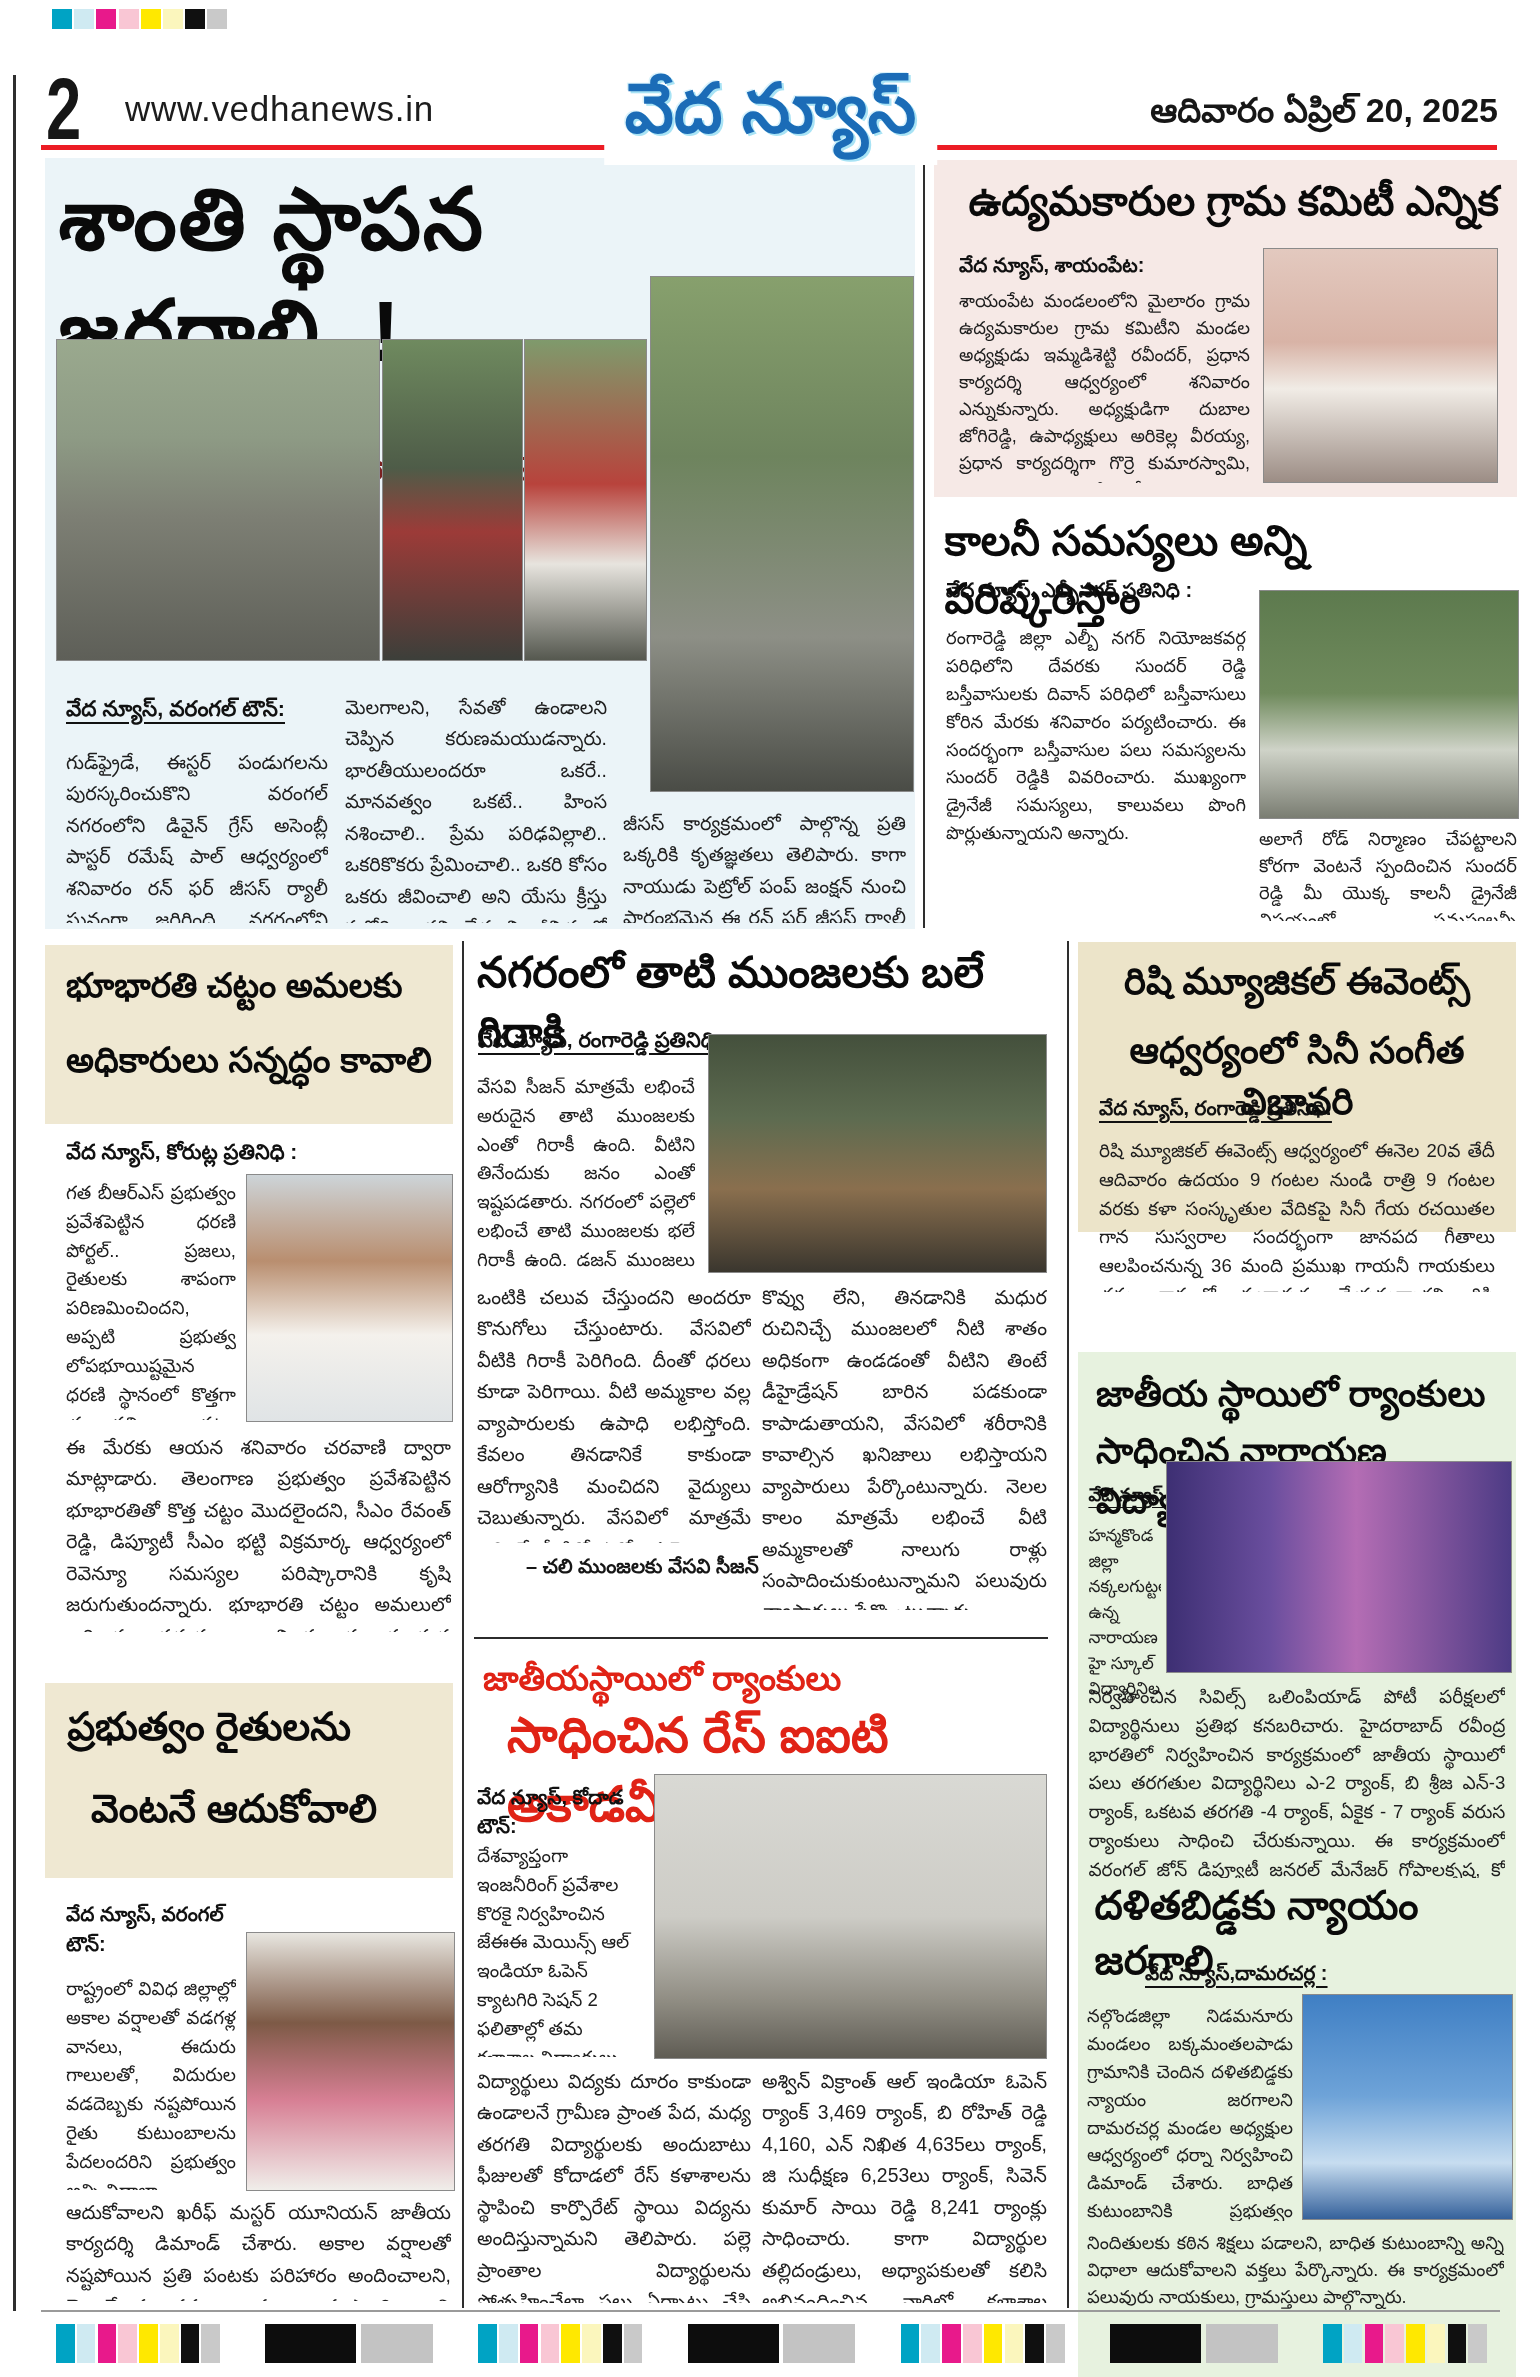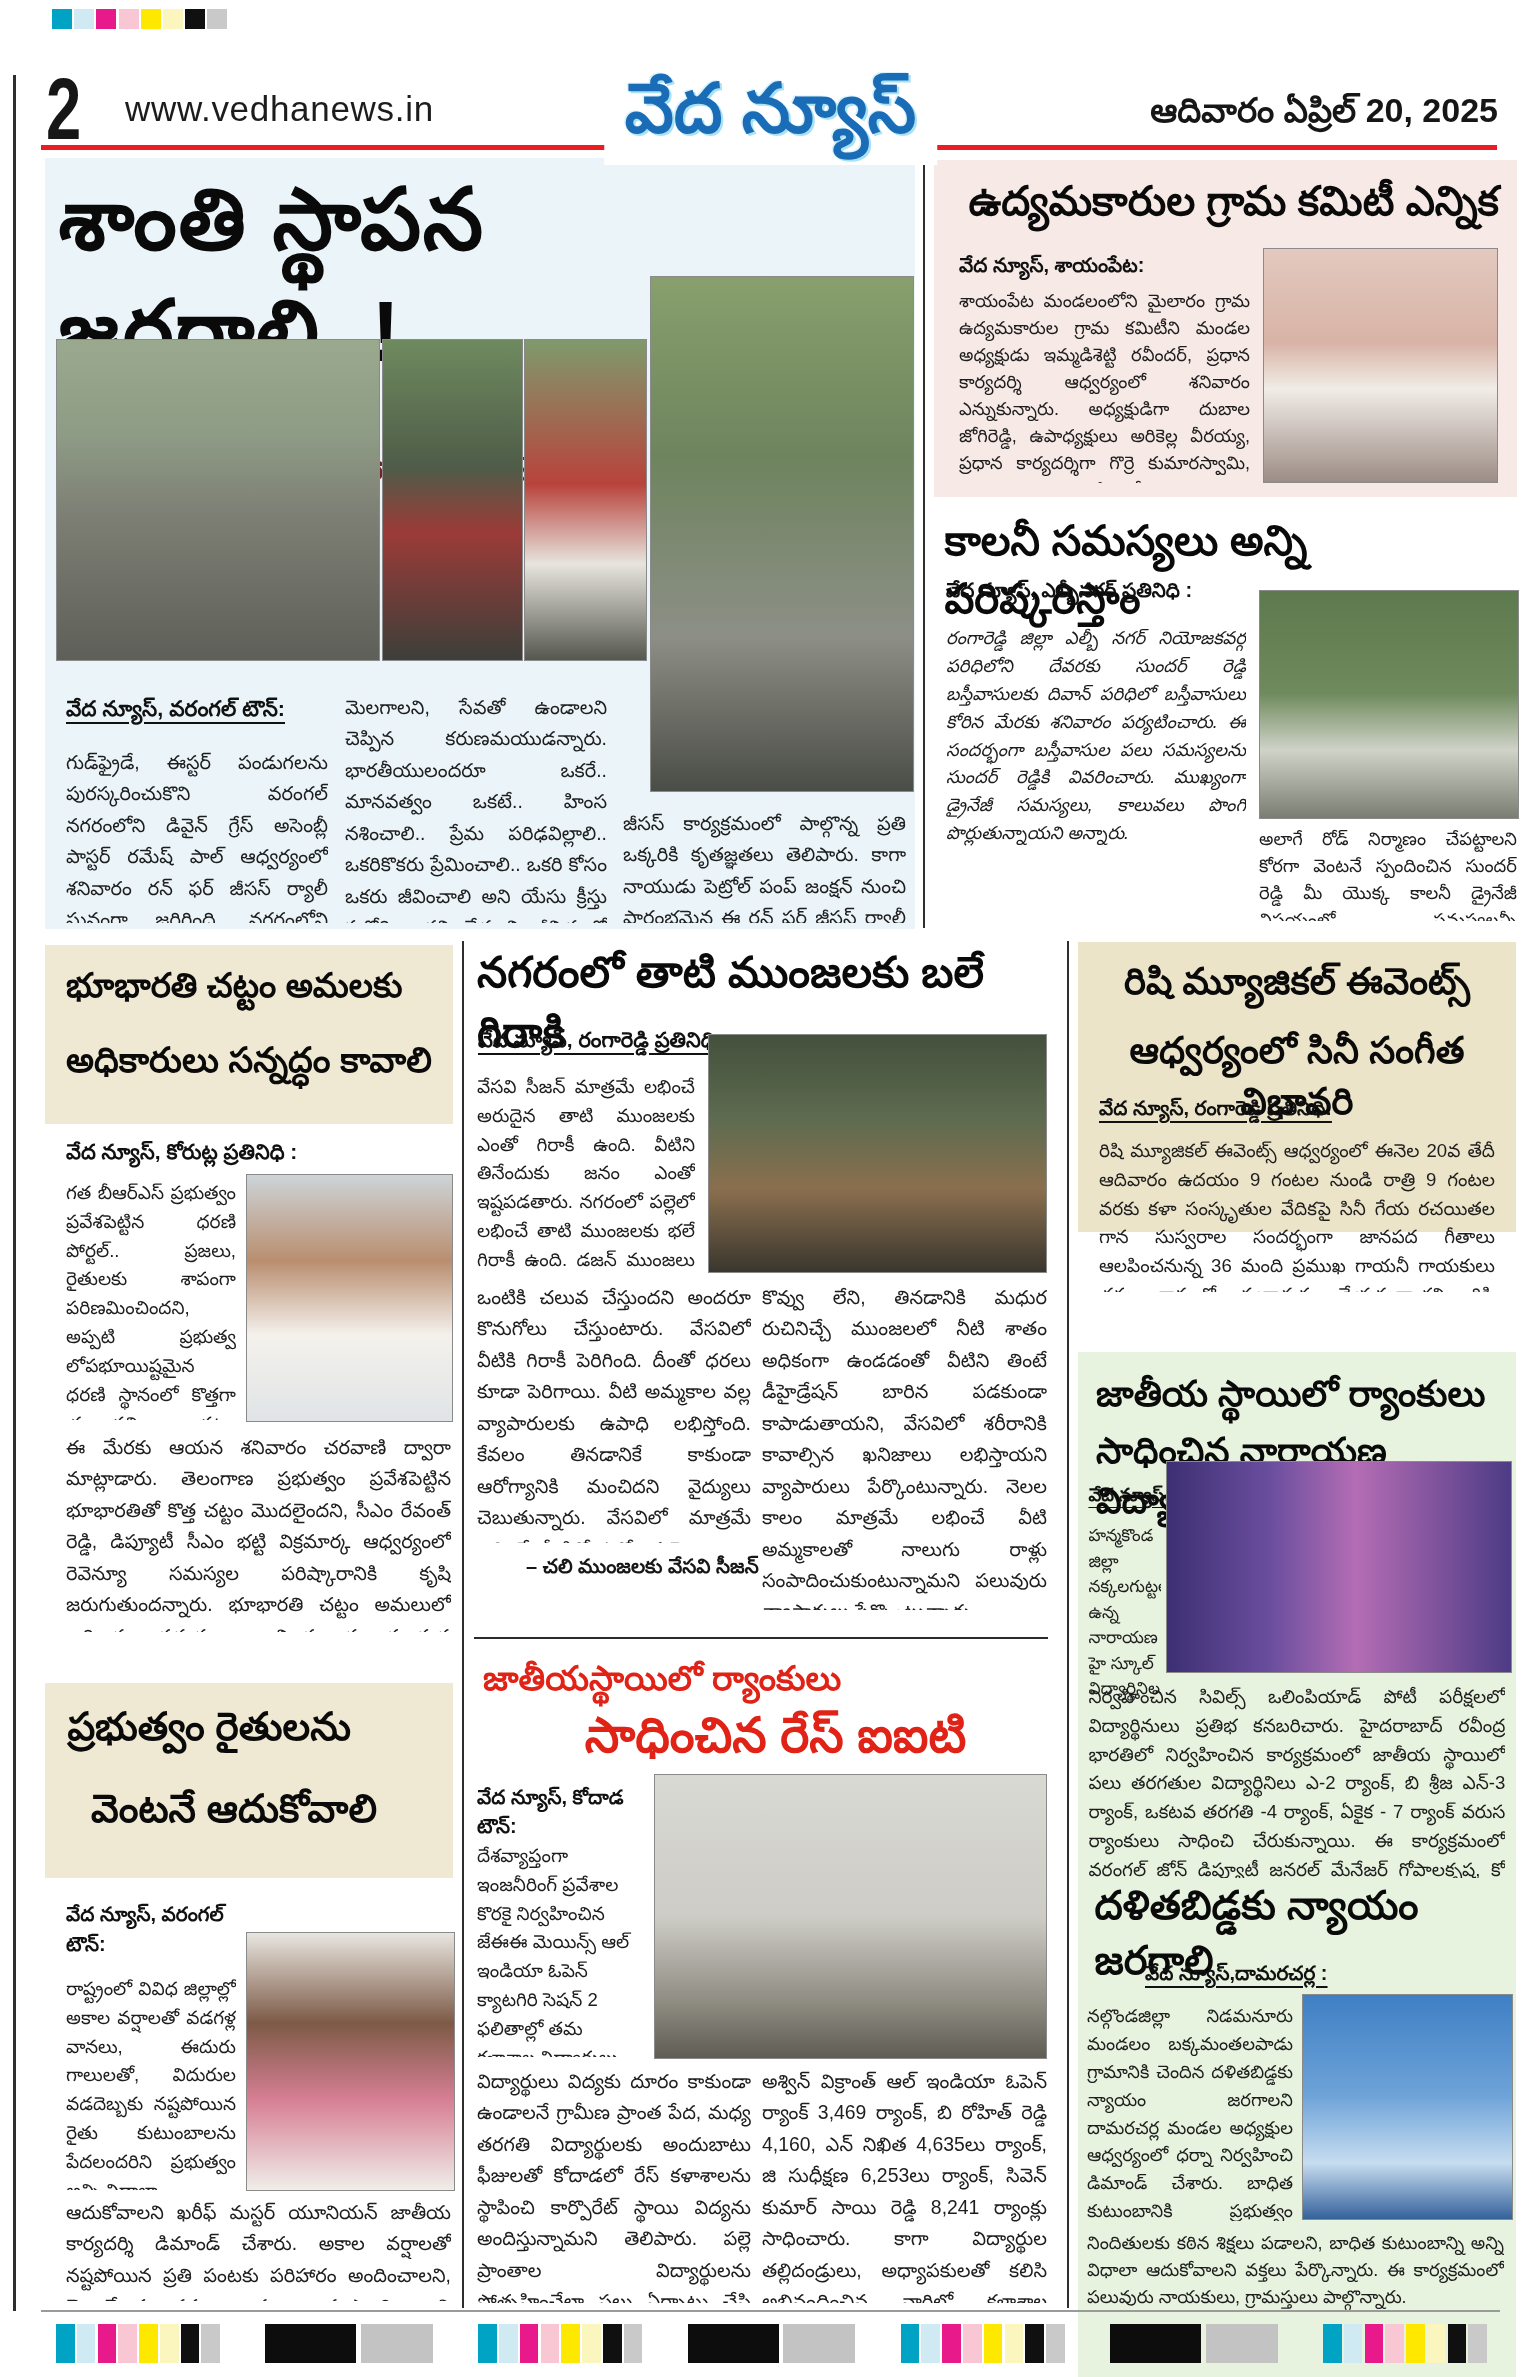--- a/index.html
+++ b/index.html
@@ -18,21 +18,21 @@
   #masthead{font-size:69px;font-weight:bold;color:#1b6cb7;
             text-shadow:2.2px 2.2px 0 #a8e3f5,-1.5px -1.5px 0 #d9f2fb;background:#fff;padding:0 21px;}
   #issue-date{font-size:34px;font-weight:bold;}
   #red-rule{background:#ec1c24;height:5.2px;}
   
   .bg-blue{background:#ebf4f8;}
   .bg-pink{background:#f6e9e6;}
   .bg-cream{background:#efe8d2;}
   .bg-cream2{background:#ece4c9;}
   .bg-green{background:#e7f2df;}
-  .red{color:#e02316;text-align:center;}
+  .red{color:#e02316;}
   
   .ph-rally1{background:linear-gradient(180deg,#9aa98e 0%,#8e9b85 30%,#7d7f74 55%,#5e5f58 100%);}
   .ph-rally2{background:linear-gradient(180deg,#6f8a5f 0%,#4e5c48 40%,#9c3b38 60%,#3c3f3a 100%);}
   .ph-rally3{background:linear-gradient(180deg,#7f9a6c 0%,#b8433c 45%,#e7e4de 70%,#55584f 100%);}
   .ph-rally4{background:linear-gradient(180deg,#87a06d 0%,#6e845e 35%,#8d8f86 70%,#4a4c46 100%);}
   .ph-man-pink{background:linear-gradient(180deg,#e3c9bf 0%,#d8b3a6 40%,#f1ece6 60%,#9c8d85 100%);}
   .ph-colony{background:linear-gradient(180deg,#5d7a4e 0%,#6f8a5c 45%,#cfd3c8 70%,#7a7d72 100%);}
   .ph-portrait1{background:linear-gradient(180deg,#cdd4d8 0%,#b98e6f 35%,#f4f1ec 65%,#e0e4e6 100%);}
   .ph-palm{background:linear-gradient(180deg,#44503c 0%,#5d6b50 35%,#8a6f4e 65%,#3a362e 100%);}
   .ph-award{background:linear-gradient(90deg,#3d2f73 0%,#6a4e9e 30%,#b46db4 55%,#4d3b85 100%);}
@@ -90,21 +90,21 @@
     <div class="abs headline" style="left:21px;top:18px;width:544px;font-size:41px;text-align:right;">ఉద్యమకారుల గ్రామ కమిటీ ఎన్నిక</div>
     <div class="abs byline" style="left:25px;top:94px;font-size:20px;">వేద న్యూస్, శాయంపేట:</div>
     <div class="abs photo ph-man-pink" style="left:329px;top:88px;width:233px;height:233px;"></div>
     <div class="abs bodytxt" style="left:25px;top:128px;width:291px;height:195px;font-size:18px;line-height:1.5;">శాయంపేట మండలంలోని మైలారం గ్రామ ఉద్యమకారుల గ్రామ కమిటీని మండల అధ్యక్షుడు ఇమ్మడిశెట్టి రవీందర్, ప్రధాన కార్యదర్శి ఆధ్వర్యంలో శనివారం ఎన్నుకున్నారు. అధ్యక్షుడిగా దుబాల జోగిరెడ్డి, ఉపాధ్యక్షులు అరికెల్ల వీరయ్య, ప్రధాన కార్యదర్శిగా గొర్రె కుమారస్వామి, కార్యదర్శిగా రాజిరెడ్డి, కోశాధికారి బొంకా నాగరాజు, కార్యవర్గ సభ్యులుగా సోమయ్య, ఆశారెడ్డి బలయ్య, బొంకా భిక్షపతి లు ఎన్నికయ్యారు. ఈ కార్యక్రమంలో గ్రామ ఉద్యమకారులు పెద్ద సంఖ్యలో పాల్గొన్నారు.</div>
   </div>
 
   <div class="abs" style="left:934px;top:507px;width:583px;height:422px;background:#fff;">
     <div class="abs headline" style="left:10.4px;top:10.4px;width:566px;font-size:42px;">కాలనీ సమస్యలు అన్ని పరిష్కరిస్తాం</div>
     <div class="abs byline" style="left:12px;top:72px;font-size:20px;">వేద న్యూస్, ఎల్బీనగర్ ప్రతినిధి :</div>
     <div class="abs photo ph-colony" style="left:325px;top:83px;width:258px;height:227px;"></div>
-    <div class="abs bodytxt" style="left:12px;top:118px;width:300px;height:295px;font-size:18px;line-height:1.55;font-style:italic;">రంగారెడ్డి జిల్లా ఎల్బీ నగర్ నియోజకవర్గ పరిధిలోని దేవరకు సుందర్ రెడ్డి బస్తీవాసులకు దివాన్ పరిధిలో బస్తీవాసులు కోరిన మేరకు శనివారం పర్యటించారు. ఈ సందర్భంగా బస్తీవాసుల పలు సమస్యలను సుందర్ రెడ్డికి వివరించారు. ముఖ్యంగా డ్రైనేజీ సమస్యలు, కాలువలు పొంగి పొర్లుతున్నాయని అన్నారు.</div>
+    <div class="abs bodytxt" style="left:12px;top:118px;width:300px;height:295px;font-size:18px;line-height:1.55;">రంగారెడ్డి జిల్లా ఎల్బీ నగర్ నియోజకవర్గ పరిధిలోని దేవరకు సుందర్ రెడ్డి బస్తీవాసులకు దివాన్ పరిధిలో బస్తీవాసులు కోరిన మేరకు శనివారం పర్యటించారు. ఈ సందర్భంగా బస్తీవాసుల పలు సమస్యలను సుందర్ రెడ్డికి వివరించారు. ముఖ్యంగా డ్రైనేజీ సమస్యలు, కాలువలు పొంగి పొర్లుతున్నాయని అన్నారు.</div>
     <div class="abs bodytxt" style="left:325px;top:319px;width:258px;height:95px;font-size:18px;line-height:1.5;">అలాగే రోడ్ నిర్మాణం చేపట్టాలని కోరగా వెంటనే స్పందించిన సుందర్ రెడ్డి మీ యొక్క కాలనీ డ్రైనేజీ విషయంలో సమస్యలన్నీ పరిష్కరిస్తామని హామీ ఇచ్చారు. ఈ కార్యక్రమంలో కాలనీ అధ్యక్షులు శ్రీ కిషోర్, వార్డు సభ్యులు, యువకులు, మహిళలు తదితరులు పాల్గొన్నారని తెలిపారు.</div>
   </div>
 
   <div class="abs rule-v" style="left:462px;top:941px;height:1367px;"></div>
   <div class="abs rule-v" style="left:1067px;top:941px;height:1367px;"></div>
 
   <div class="abs bg-cream" style="left:45px;top:945px;width:408px;height:179px;">
     <div class="abs headline" style="left:21px;top:21px;font-size:34px;">భూభారతి చట్టం అమలకు</div>
     <div class="abs headline" style="left:21px;top:95px;font-size:35px;">అధికారులు సన్నద్ధం కావాలి</div>
   </div>

